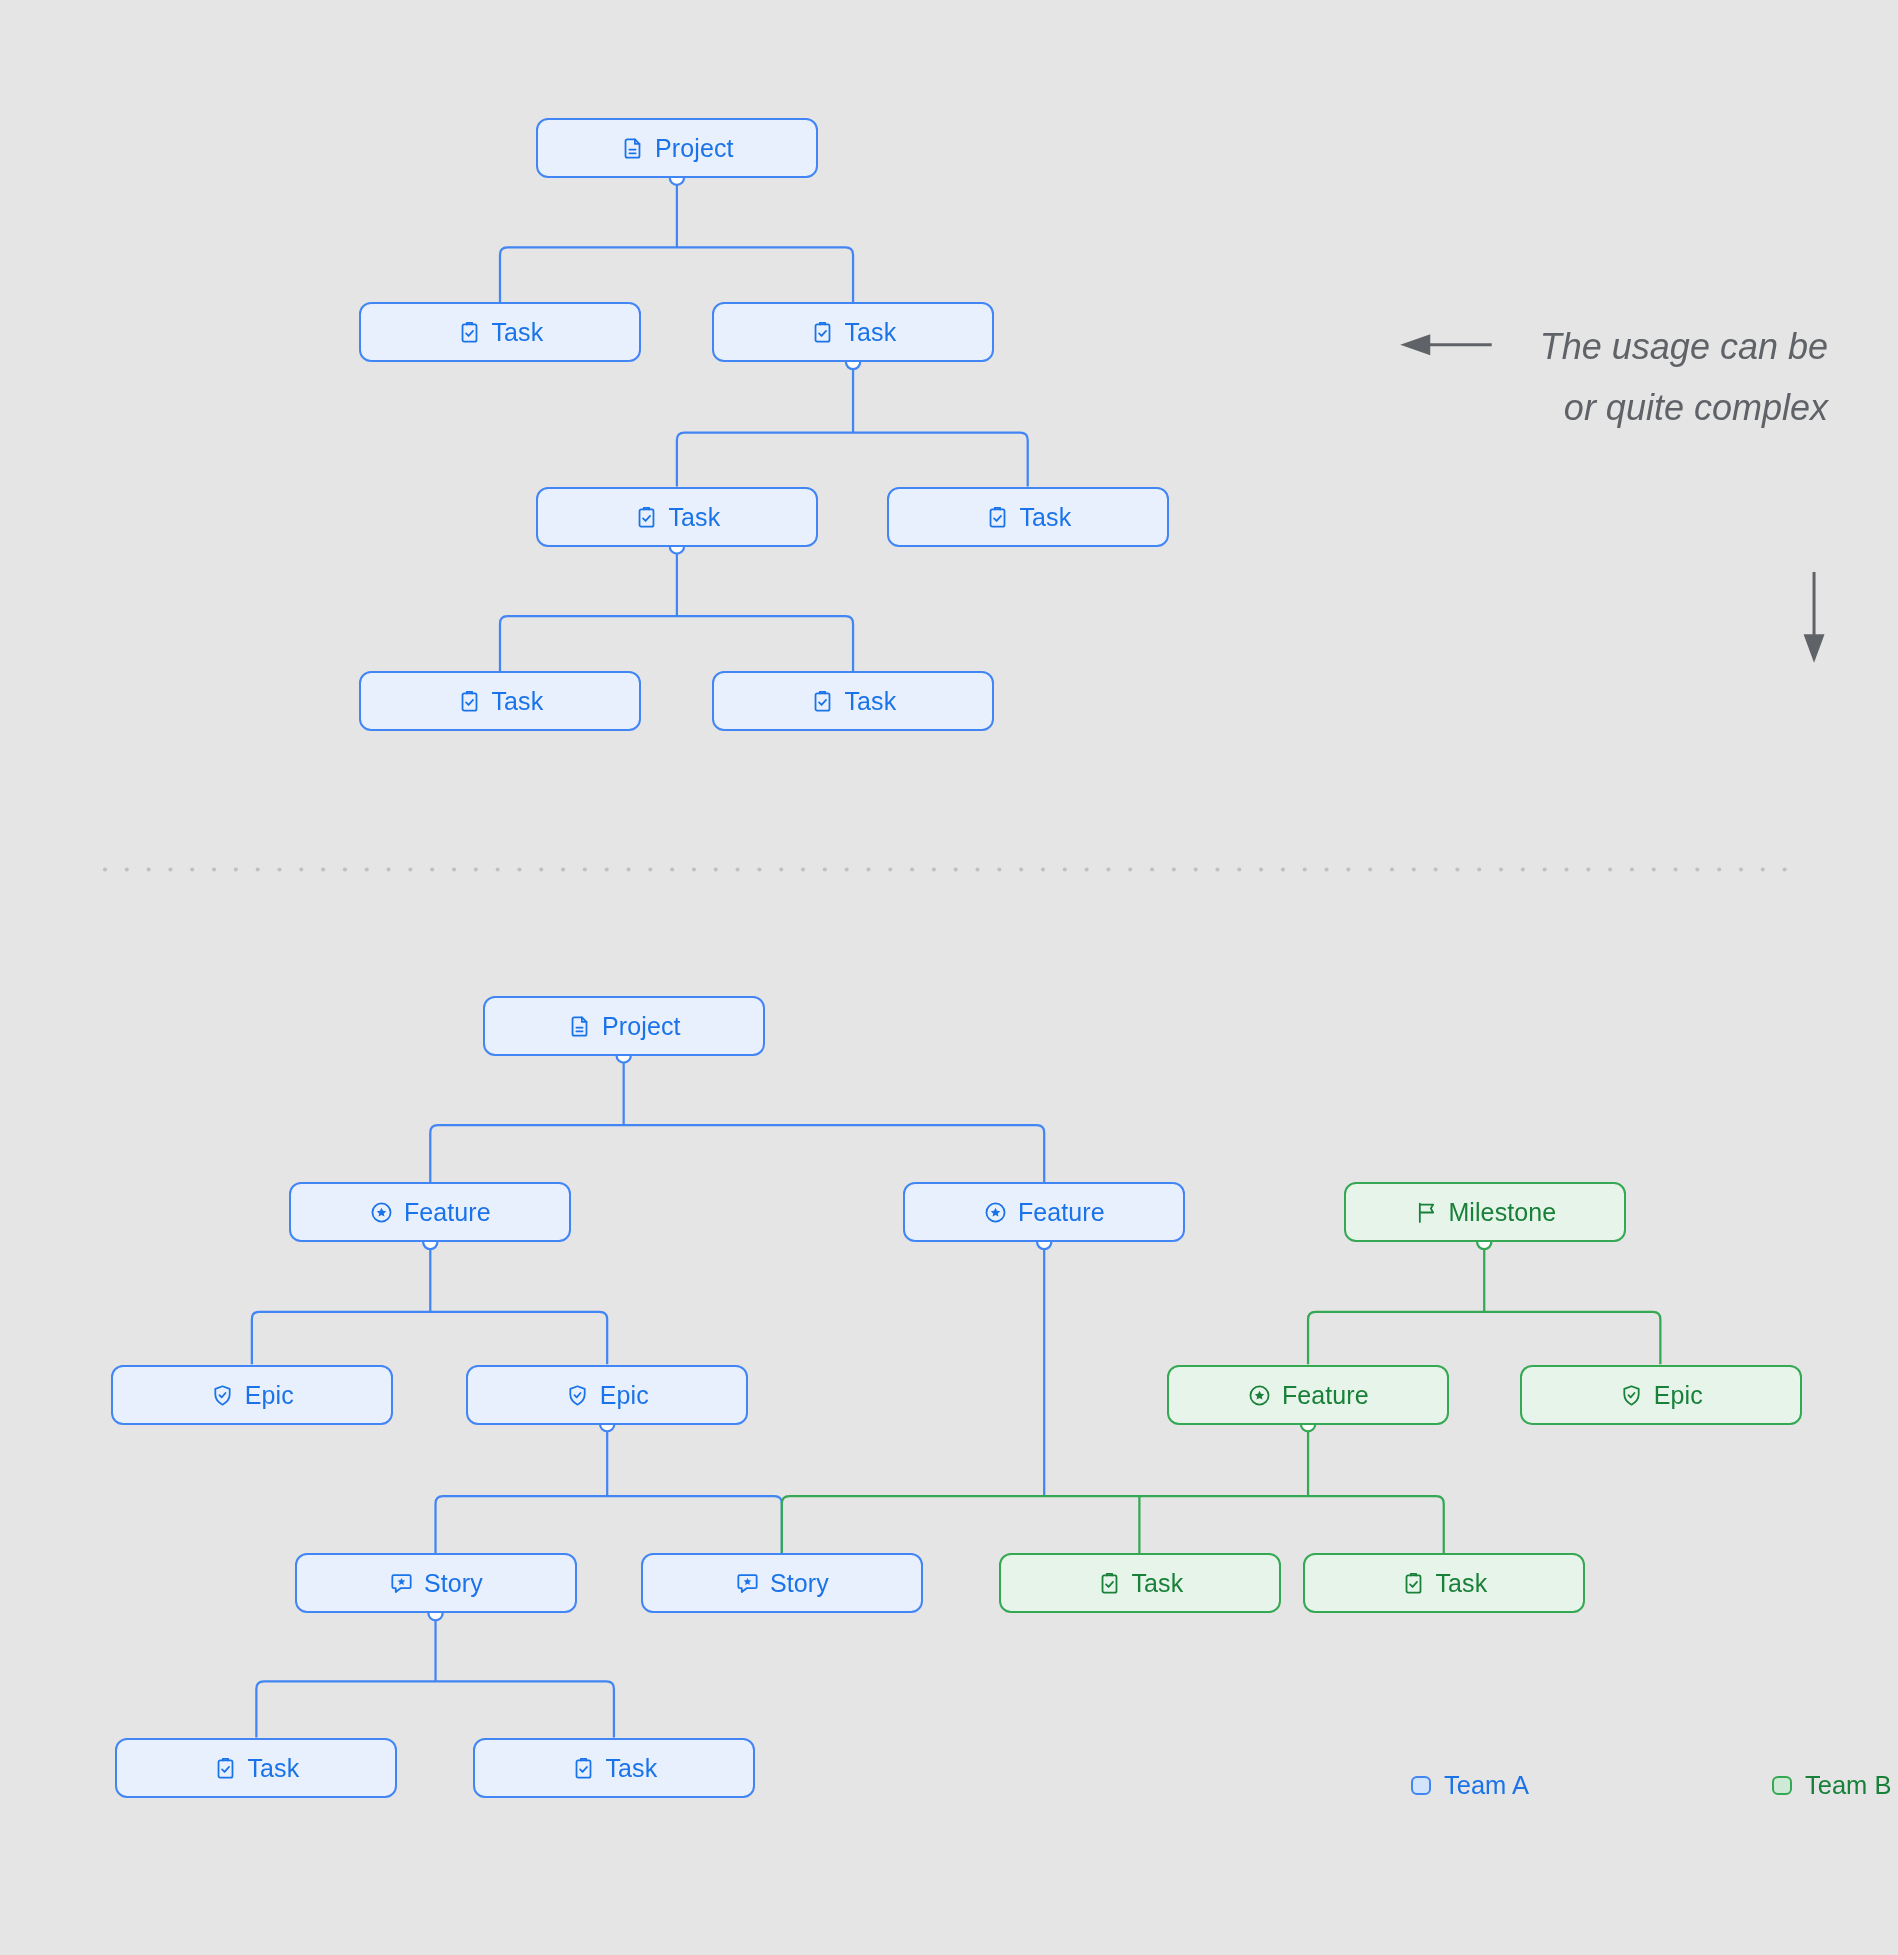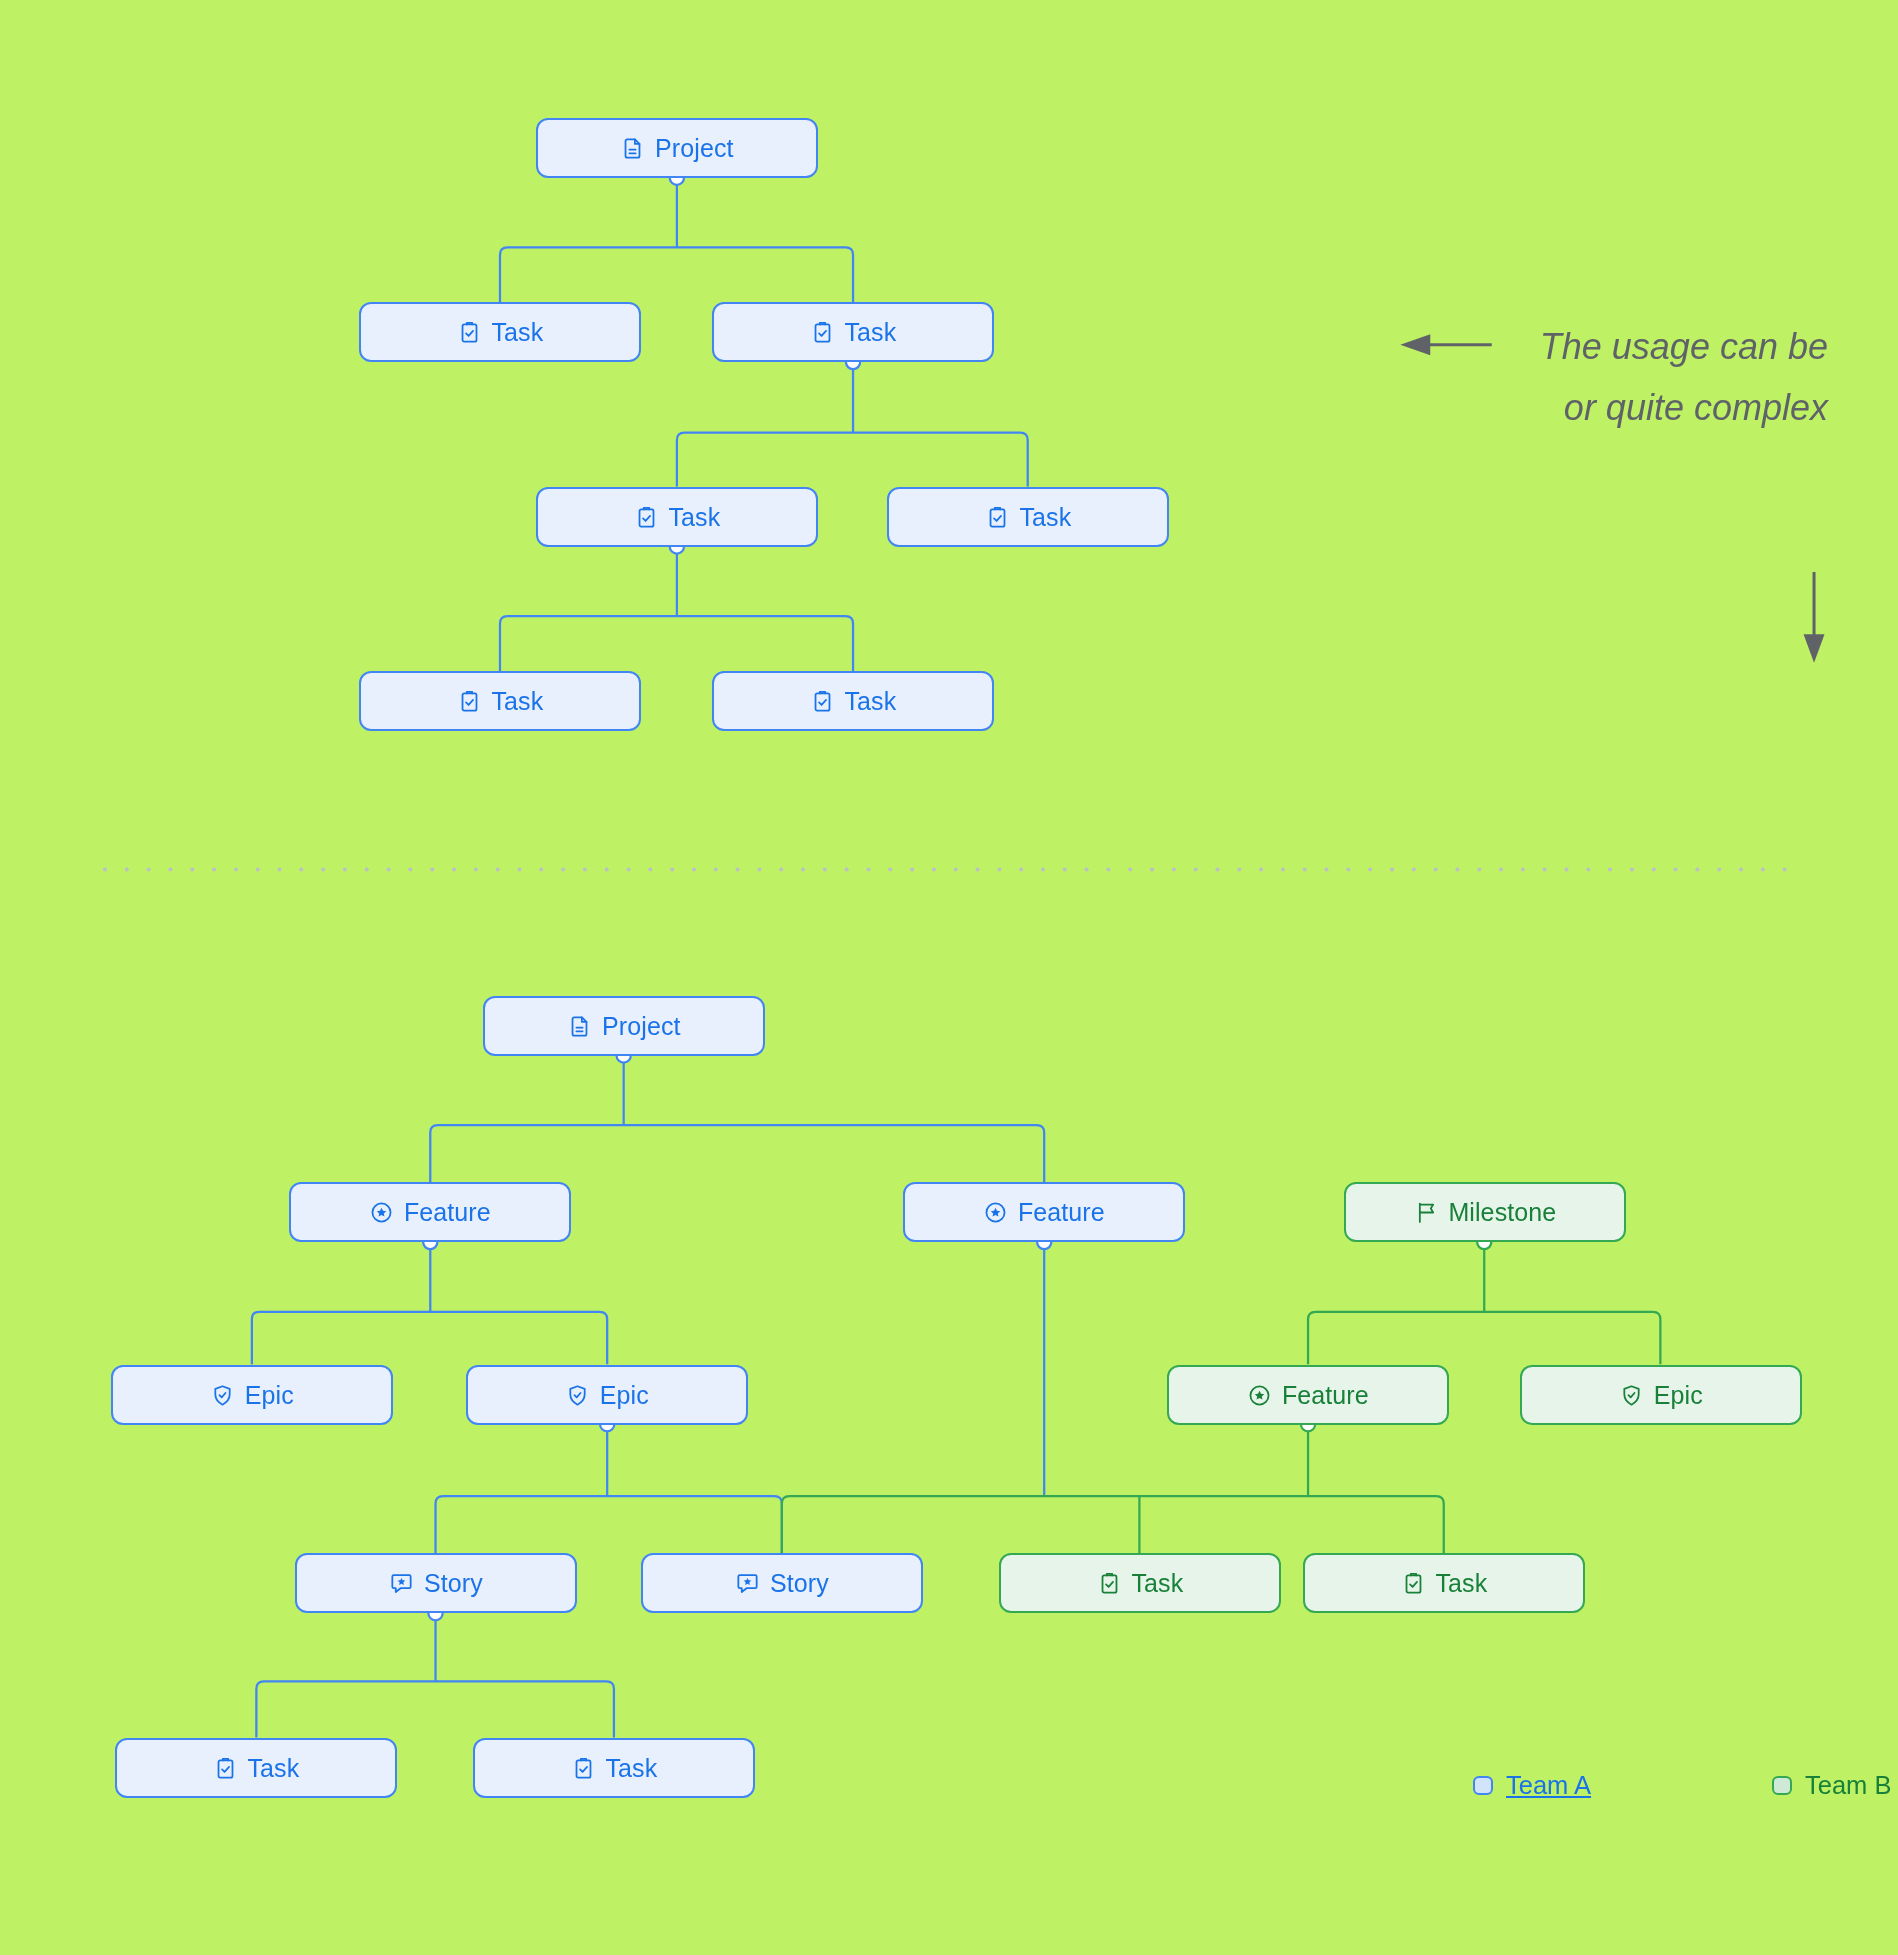--- a/index.html
+++ b/index.html
@@ -1,17 +1,17 @@
 <!DOCTYPE html>
 <html style="font-size:12px"><head>
 <meta charset="utf-8">
 <style>
   html,body{margin:0;padding:0;background:#fff;}
   .canvas{
-    position:relative;width:1898px;height:1955px;background:#bef264;overflow:hidden;
+    position:relative;width:1898px;height:1955px;background:#e5e5e5;overflow:hidden;
     font-family:"Liberation Sans",sans-serif;
   }
   svg.wires{position:absolute;left:0;top:0;pointer-events:none;}
   .node{
     position:absolute;width:282px;height:60px;box-sizing:border-box;
     border:2.2px solid;border-radius:12px;
     display:flex;align-items:center;justify-content:center;gap:9.7px;
     font-size:25px;font-weight:500;letter-spacing:0.1px;
   }
   .team-a{background:#e8f0fe;border-color:#4285f4;color:#1a73e8;}
@@ -20,21 +20,21 @@
   .note{
     position:absolute;right:70px;top:321px;text-align:right;
     color:#5f6368;font-size:36px;line-height:52px;font-weight:400;font-style:italic;
   }
   .note .para2{margin-top:9px;}
   .legend-item{position:absolute;display:flex;align-items:center;gap:13.5px;
     font-size:25.5px;font-weight:500;}
   .legend-key{width:19.5px;height:19.5px;box-sizing:border-box;border-radius:6px;border:2.2px solid;}
   .key-a{background:#d2e3fc;border-color:#4285f4;}
   .key-b{background:#ceead6;border-color:#34a853;}
-  .legend-a{left:1473px;top:1771px;color:#1a73e8;text-decoration:underline;}
+  .legend-a{left:1411px;top:1771px;color:#1a73e8;}
   .legend-b{left:1772px;top:1771px;color:#188038;}
 </style>
 </head>
 <body>
 
 <div class="canvas">
 
   <svg width="0" height="0" style="position:absolute" aria-hidden="true">
     <defs>
       <g id="sym-project" fill="none" stroke="currentColor" stroke-width="1.7" stroke-linecap="round" stroke-linejoin="round">

